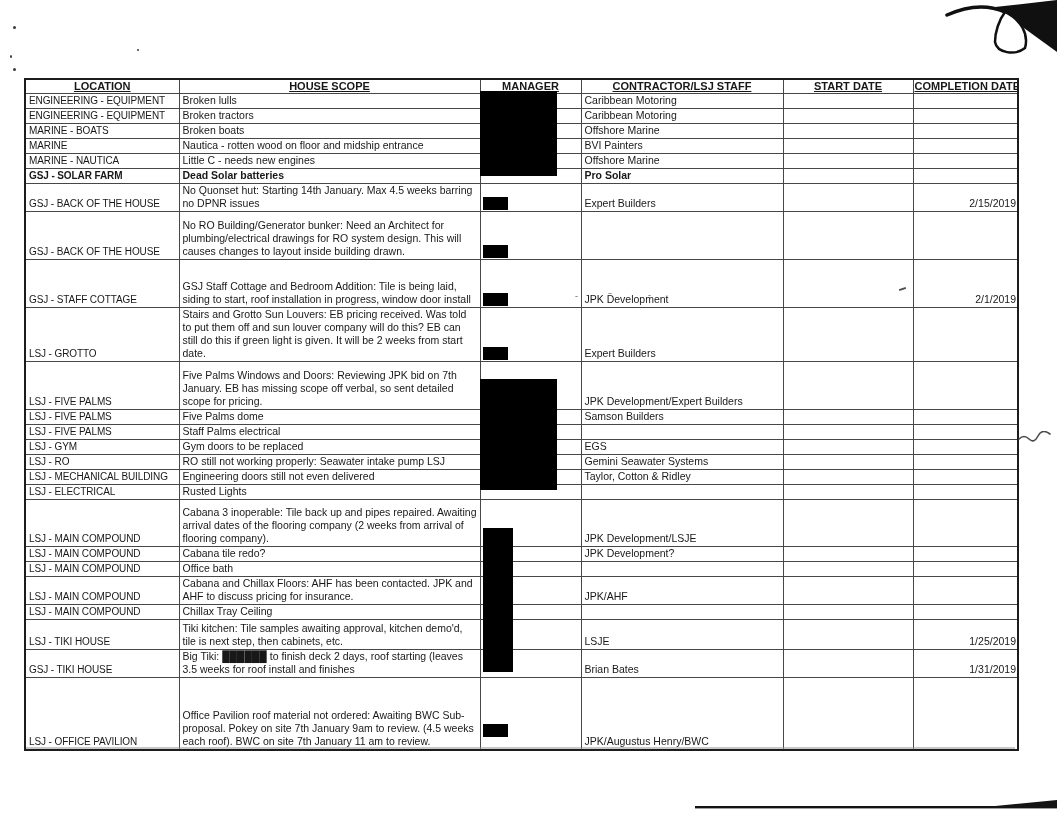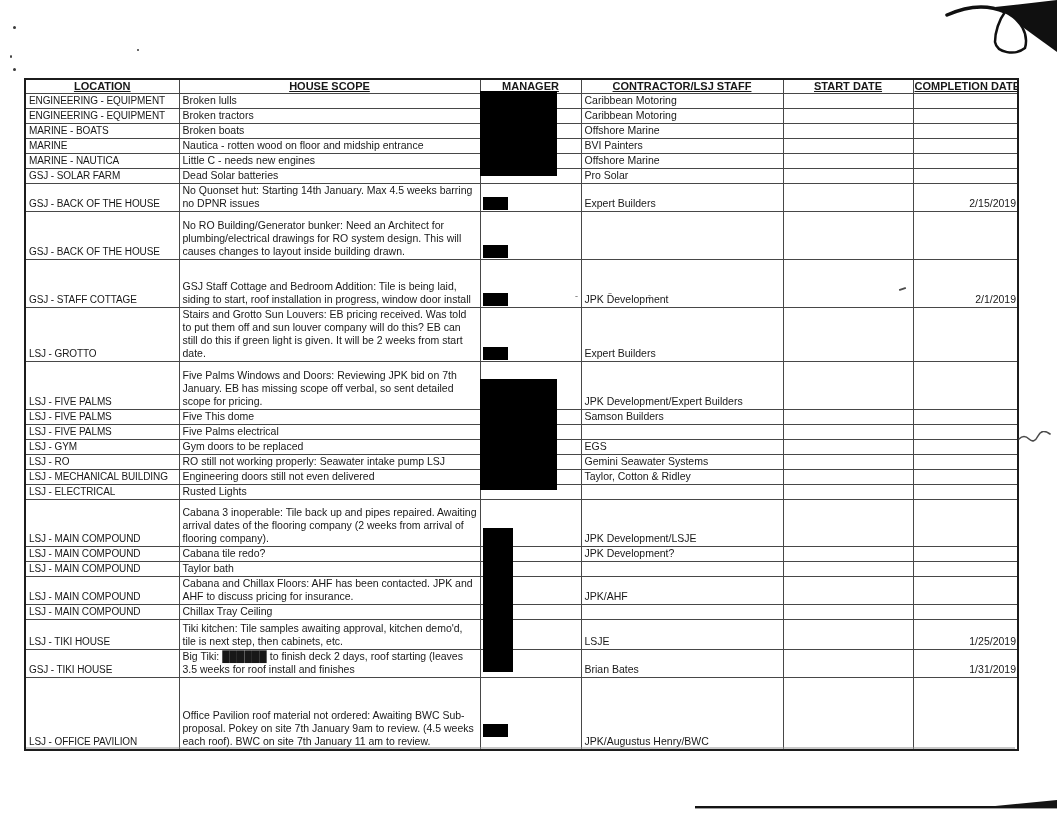--- a/index.html
+++ b/index.html
@@ -126,21 +126,21 @@
           <td class="date"></td>
         </tr>
         <tr style="height: 14px;">
           <td class="loc">MARINE - NAUTICA</td>
           <td class="task">Little C - needs new engines</td>
           <td class="mgr"></td>
           <td class="contr">Offshore Marine</td>
           <td class="date"></td>
           <td class="date"></td>
         </tr>
-        <tr style="height: 14px;">
+        <tr style="height: 14px; font-weight: bold;">
           <td class="loc">GSJ - SOLAR FARM</td>
           <td class="task">Dead Solar batteries</td>
           <td class="mgr"></td>
           <td class="contr">Pro Solar</td>
           <td class="date"></td>
           <td class="date"></td>
         </tr>
         <tr style="height: 28px;">
           <td class="loc">GSJ - BACK OF THE HOUSE</td>
           <td class="task">No Quonset hut: Starting 14th January. Max 4.5 weeks barring no DPNR issues</td>
@@ -184,29 +184,29 @@
         <tr style="height: 48px;">
           <td class="loc">LSJ - FIVE PALMS</td>
           <td class="task">Five Palms Windows and Doors: Reviewing JPK bid on 7th January. EB has missing scope off verbal, so sent detailed scope for pricing.</td>
           <td class="mgr"></td>
           <td class="contr">JPK Development/Expert Builders</td>
           <td class="date"></td>
           <td class="date"></td>
         </tr>
         <tr style="height: 14px;">
           <td class="loc">LSJ - FIVE PALMS</td>
-          <td class="task">Five This dome</td>
+          <td class="task">Five Palms dome</td>
           <td class="mgr"></td>
           <td class="contr">Samson Builders</td>
           <td class="date"></td>
           <td class="date"></td>
         </tr>
         <tr style="height: 14px;">
           <td class="loc">LSJ - FIVE PALMS</td>
-          <td class="task">Five Palms electrical</td>
+          <td class="task">Staff Palms electrical</td>
           <td class="mgr"></td>
           <td class="contr"></td>
           <td class="date"></td>
           <td class="date"></td>
         </tr>
         <tr style="height: 14px;">
           <td class="loc">LSJ - GYM</td>
           <td class="task">Gym doors to be replaced</td>
           <td class="mgr"></td>
           <td class="contr">EGS</td>
@@ -248,21 +248,21 @@
         <tr style="height: 14px;">
           <td class="loc">LSJ - MAIN COMPOUND</td>
           <td class="task">Cabana tile redo?</td>
           <td class="mgr"></td>
           <td class="contr">JPK Development?</td>
           <td class="date"></td>
           <td class="date"></td>
         </tr>
         <tr style="height: 14px;">
           <td class="loc">LSJ - MAIN COMPOUND</td>
-          <td class="task">Taylor bath</td>
+          <td class="task">Office bath</td>
           <td class="mgr"></td>
           <td class="contr"></td>
           <td class="date"></td>
           <td class="date"></td>
         </tr>
         <tr style="height: 28px;">
           <td class="loc">LSJ - MAIN COMPOUND</td>
           <td class="task">Cabana and Chillax Floors: AHF has been contacted. JPK and AHF to discuss pricing for insurance.</td>
           <td class="mgr"></td>
           <td class="contr">JPK/AHF</td>

